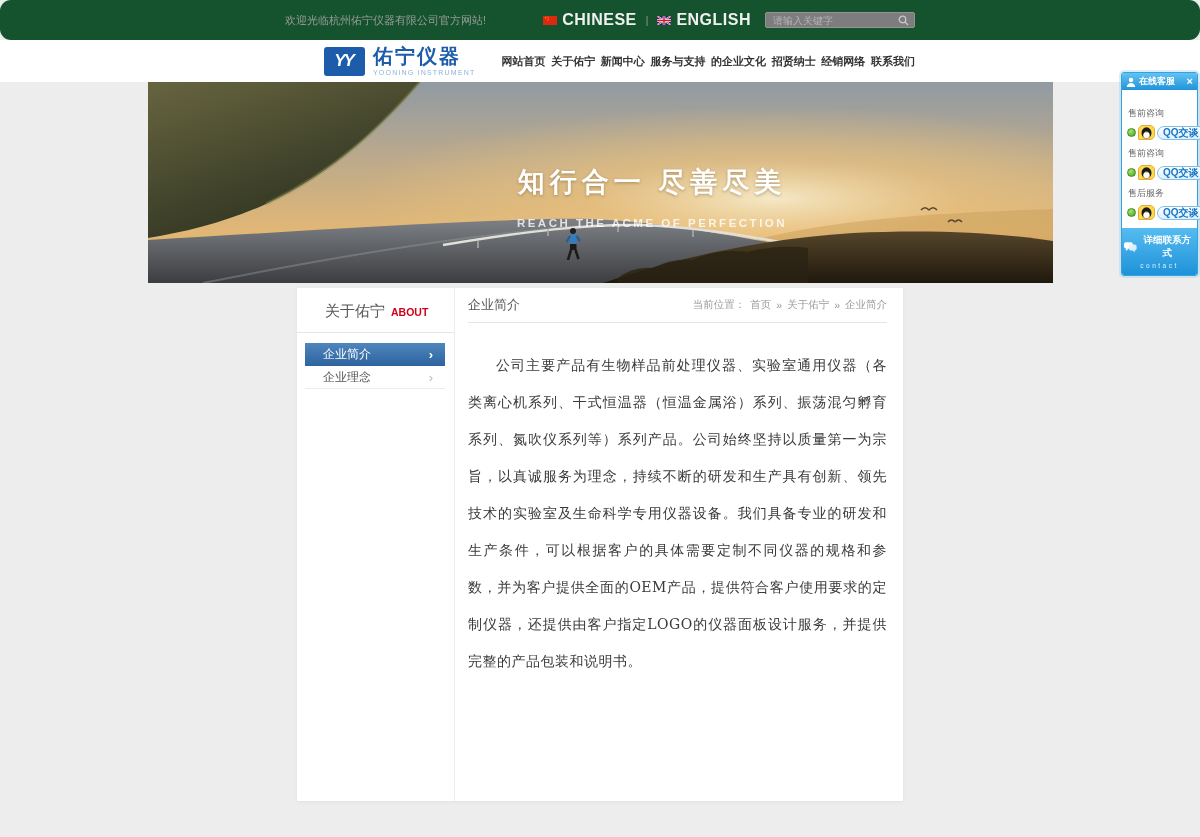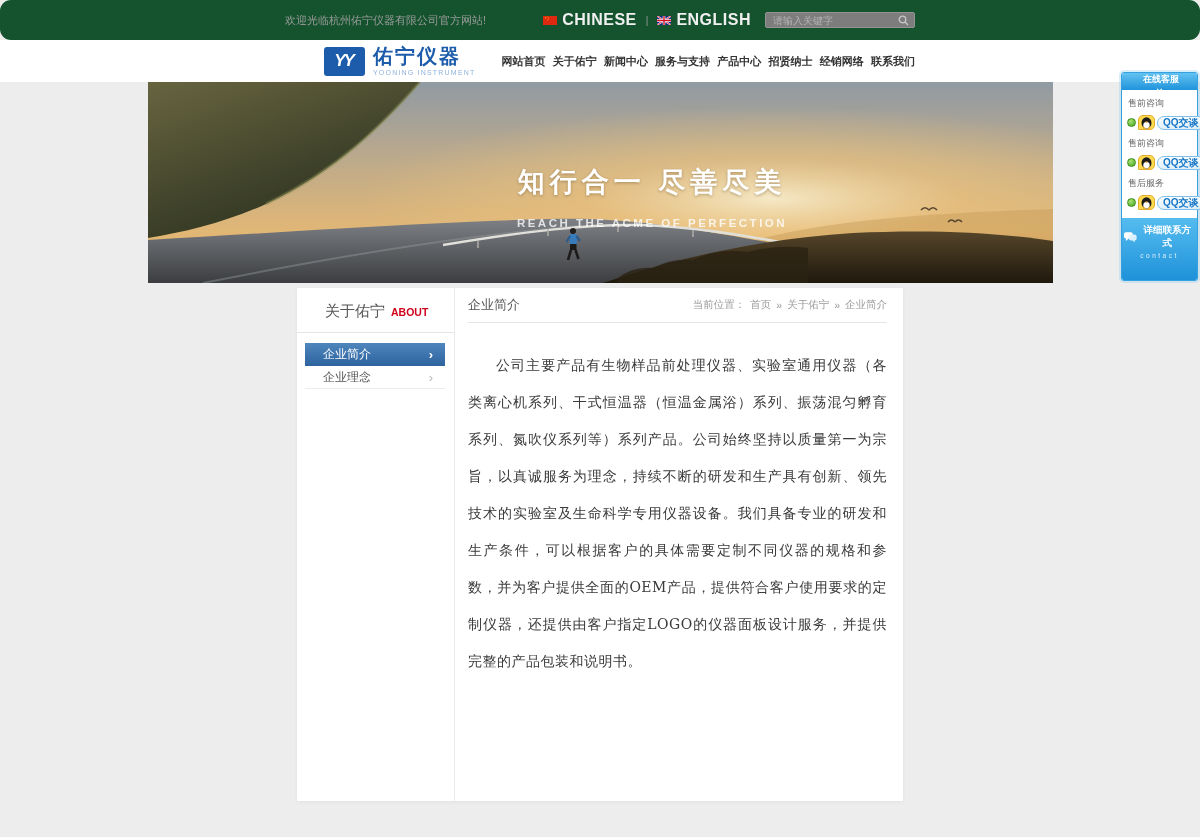--- a/index.html
+++ b/index.html
@@ -29,30 +29,30 @@
   .nav-item { font-size:11px; font-weight:bold; color:#333; cursor:pointer; white-space:nowrap; }
   
   .banner-strip { background:#ededed; }
   .banner { position:relative; width:905px; height:201px; margin:0 auto; overflow:hidden; background:#c8b08a; }
   .banner svg.scene { position:absolute; inset:0; display:block; }
   .banner-text { position:absolute; top:48px; left:50%; transform:translateX(calc(-50% + 52px)); text-align:center; width:500px;margin-top:34px; }
   .banner-title { font-size:27px; font-weight:bold; color:#fff; letter-spacing:5px; text-shadow:0 1px 3px rgba(60,40,10,.35); }
   .banner-sub { margin-top:15px; font-size:11.5px; font-weight:bold; color:rgba(255,255,255,.78); letter-spacing:2.5px; line-height:17px; }
   
   .qq-panel { position:absolute; top:72px; right:2px; width:77px; background:#fff; border:1px solid #35a1e1; border-radius:3px; box-shadow:0 0 0 2px rgba(150,205,240,.35); z-index:60; }
-  .qq-header { height:17px; background:linear-gradient(#64c2f1,#1f93da); border-radius:2px 2px 0 0; display:flex; align-items:center; padding:0 4px; color:#fff;flex-direction:column; }
+  .qq-header { height:17px; background:linear-gradient(#64c2f1,#1f93da); border-radius:2px 2px 0 0; display:flex; align-items:center; padding:0 4px; color:#fff; }
   .qq-header-title { flex:1; margin-left:3px; font-size:9px; font-weight:bold; }
   .qq-close { font-size:11px; line-height:1; cursor:pointer; font-weight:bold; }
-  .qq-body { padding:5px 4px 1px 5px; }
+  .qq-body { padding:15px 4px 1px 5px; }
   .qq-group-label { font-size:9px; color:#666; margin:2px 0 5px 1px; }
   .qq-row { display:flex; align-items:center; gap:2px; margin-bottom:7px; }
   .qq-status { width:9px; height:9px; border-radius:50%; background:radial-gradient(circle at 35% 30%,#a8e472,#47a11f); border:1px solid #3c8f1a; flex:none; }
   .qq-bubble { width:17px; height:15px; background:#ffd94f; border:1px solid #e2ad2e; border-radius:5px 5px 5px 1px; display:flex; align-items:center; justify-content:center; flex:none; }
   .qq-chat-btn { height:14px; padding:0 5px; border:1px solid #7fc0ea; border-radius:8px; background:linear-gradient(#ffffff,#ddeffb); color:#1576c5; font-size:10px; font-weight:bold; display:flex; align-items:center; cursor:pointer; white-space:nowrap; }
-  .qq-footer { background:linear-gradient(#56bcf0,#1e92d9); border-radius:0 0 2px 2px; padding:6px 2px 21px; text-align:center; color:#fff; cursor:pointer; }
+  .qq-footer { background:linear-gradient(#56bcf0,#1e92d9); border-radius:0 0 2px 2px; padding:6px 2px 6px; text-align:center; color:#fff; cursor:pointer; }
   .qq-footer-row { display:flex; align-items:center; justify-content:center; gap:3px; font-size:9.5px; font-weight:bold; }
   .qq-footer-sub { font-size:6.5px; letter-spacing:2.5px; margin-top:2px; color:#dff2ff; }
   
   .main { background:#ededed; padding:5px 0 27px; }
   .panel { width:606px; margin:0 auto; background:#fff; min-height:513px; display:flex; box-shadow:0 1px 4px rgba(0,0,0,.05); }
   .sidebar { width:158px; flex:none; border-right:1px solid #ececec; }
   .sidebar-header { padding:14px 0 11px 28px; border-bottom:1px solid #e5e5e5; display:flex; align-items:baseline; gap:6px; }
   .sidebar-title { font-size:15px; color:#555; }
   .sidebar-title-en { font-size:10.5px; color:#d0021b; font-weight:bold; }
   .side-menu { margin:10px 9px 0 8px; }
@@ -117,21 +117,21 @@
       <div>
         <div class="logo-cn">佑宁仪器</div>
         <div class="logo-en">YOONING INSTRUMENT</div>
       </div>
     </div>
     <div class="nav">
       <span class="nav-item">网站首页</span>
       <span class="nav-item">关于佑宁</span>
       <span class="nav-item">新闻中心</span>
       <span class="nav-item">服务与支持</span>
-      <span class="nav-item">产品中心</span>
+      <span class="nav-item">的企业文化</span>
       <span class="nav-item">招贤纳士</span>
       <span class="nav-item">经销网络</span>
       <span class="nav-item">联系我们</span>
     </div>
   </div>
 </div>
 
 <div class="banner-strip">
   <div class="banner">
     <svg class="scene" width="905" height="201" viewBox="0 0 905 201" preserveAspectRatio="none">

